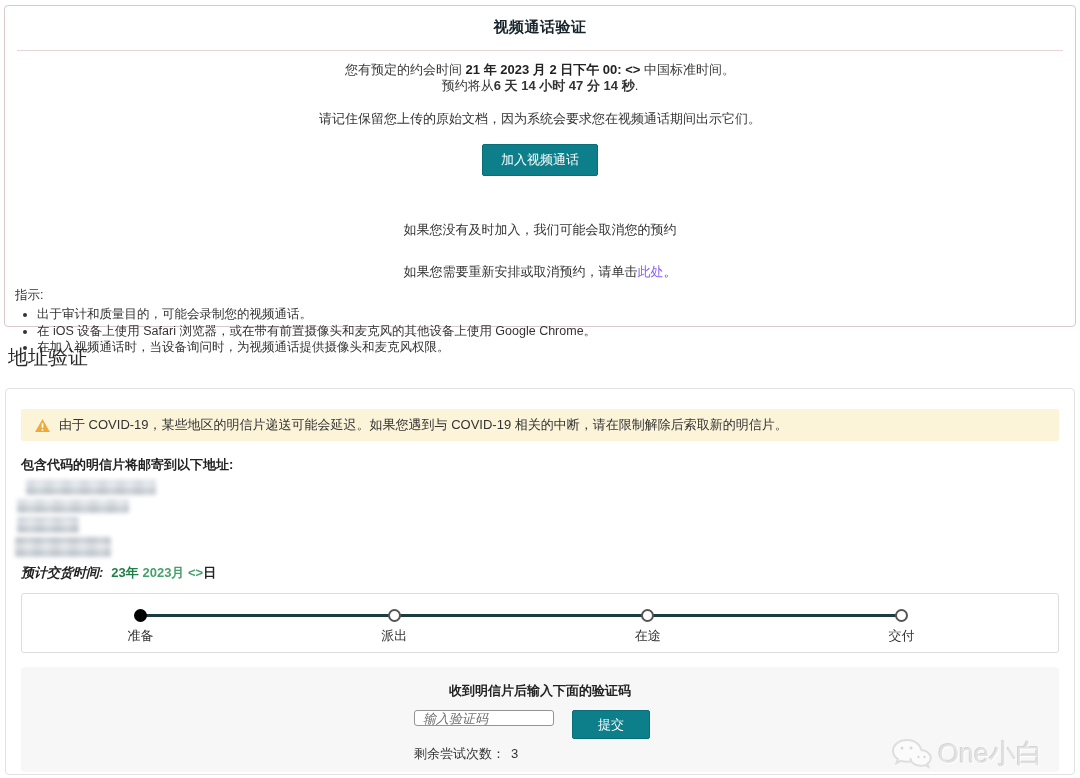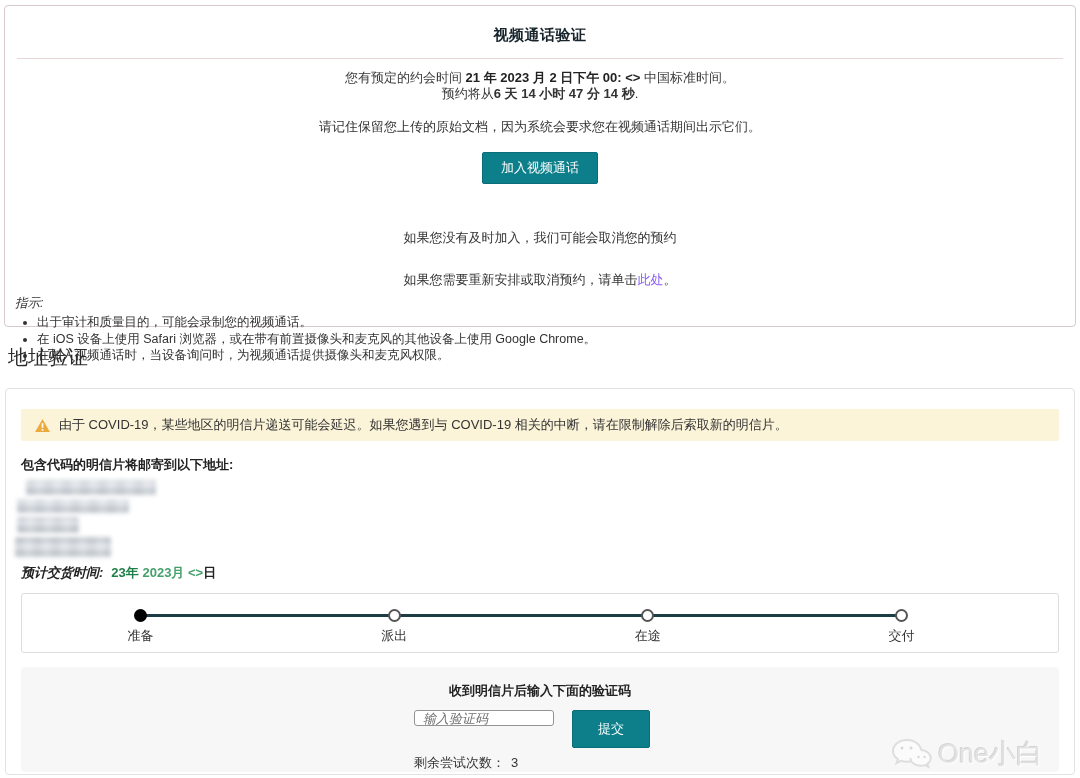--- a/index.html
+++ b/index.html
@@ -1,36 +1,36 @@
 <!DOCTYPE html>
 <html><head>
 <meta charset="utf-8">
 <style>
   * { box-sizing: border-box; margin: 0; padding: 0; }
   html,body { width:1080px; height:778px; background:#fff; overflow:hidden;
     font-family:"Liberation Sans","DejaVu Sans",sans-serif; color:#333; font-size:13px; }
 
   
   .card1 { margin:5px 4px 0 4px; height:322px; background:#fff;
-    border:1px solid #d8caca; border-radius:4px; padding:20px 10px 16px 10px; }
+    border:1px solid #d8caca; border-radius:4px; padding:12px 10px 16px 10px; }
   .card1-title { text-align:center; font-size:15px; font-weight:bold; color:#17242c; letter-spacing:.5px; }
   .card1-divider { border:none; border-top:1px solid #e6d6d6; margin:13px 2px 0 2px; }
   .center-text { text-align:center; line-height:16px; }
   .appt { margin-top:11px; color:#3a3a3a; }
   .appt b, .bold-num { font-weight:bold; color:#222; }
   .keep-docs { margin-top:17px; }
   .join-btn-wrap { text-align:center; margin-top:17px; }
   .teal-btn { display:inline-block; background:#0d7f8b; color:#fff; border:1px solid #0a6e79;
     border-radius:2px; font-size:13px; padding:6px 18px; cursor:pointer;
     font-family:"Liberation Sans","DejaVu Sans",sans-serif; }
   .no-join { margin-top:46px; }
   .reschedule { margin-top:26px; }
   .link { color:#8b5cf6; text-decoration:none; cursor:pointer; }
   .instructions { margin-top:7px; font-size:12.5px; }
-  .instructions-label { margin-left:0;font-style:italic; }
+  .instructions-label { margin-left:0; }
   .instructions ul { margin:3px 0 0 22px; }
   .instructions li { line-height:15.5px; margin-bottom:1px; }
 
   
   .addr-heading { margin:17px 0 17px 8px; font-size:20px; font-weight:400; color:#2b2b2b; }
 
   
   .card2 { margin:0 5px; height:387px; background:#fff; border:1px solid #e2e2e2;
     border-radius:4px; padding:20px 15px 14px 15px; position:relative; }
 
@@ -75,21 +75,21 @@
   
   .code-box { margin-top:14px; height:105px; background:#f7f7f7; border-radius:4px;
     padding-top:15px; position:relative; }
   .code-heading { text-align:center; font-weight:bold; color:#222; }
   .code-form { width:252px; margin:10px auto 0 auto; }
   .code-row { display:flex; gap:18px; }
   .code-input { width:140px; height:16px; border:1px solid #949494; border-radius:3px;
     padding:0 8px; font-size:13px; background:#fff;
     font-family:"Liberation Sans","DejaVu Sans",sans-serif; }
   .code-input::placeholder { font-style:italic; color:#6f6f6f; }
-  .submit-btn { width:78px; height:38px; padding:0; }
+  .submit-btn { width:78px; height:29px; padding:0; }
   .attempts { margin-top:6px; color:#333; }
   .attempts .n { margin-left:6px; }
 
   
   .watermark { position:absolute; right:16px; bottom:0; display:flex; align-items:center;
     gap:6px; pointer-events:none;margin-top:48px; }
   .wm-text { font-size:27px; color:#e2e2e2; text-shadow:1px 1px 0 #fff, -1px -1px 0 #d4d4d4; }
 </style>
 </head>
 <body>

